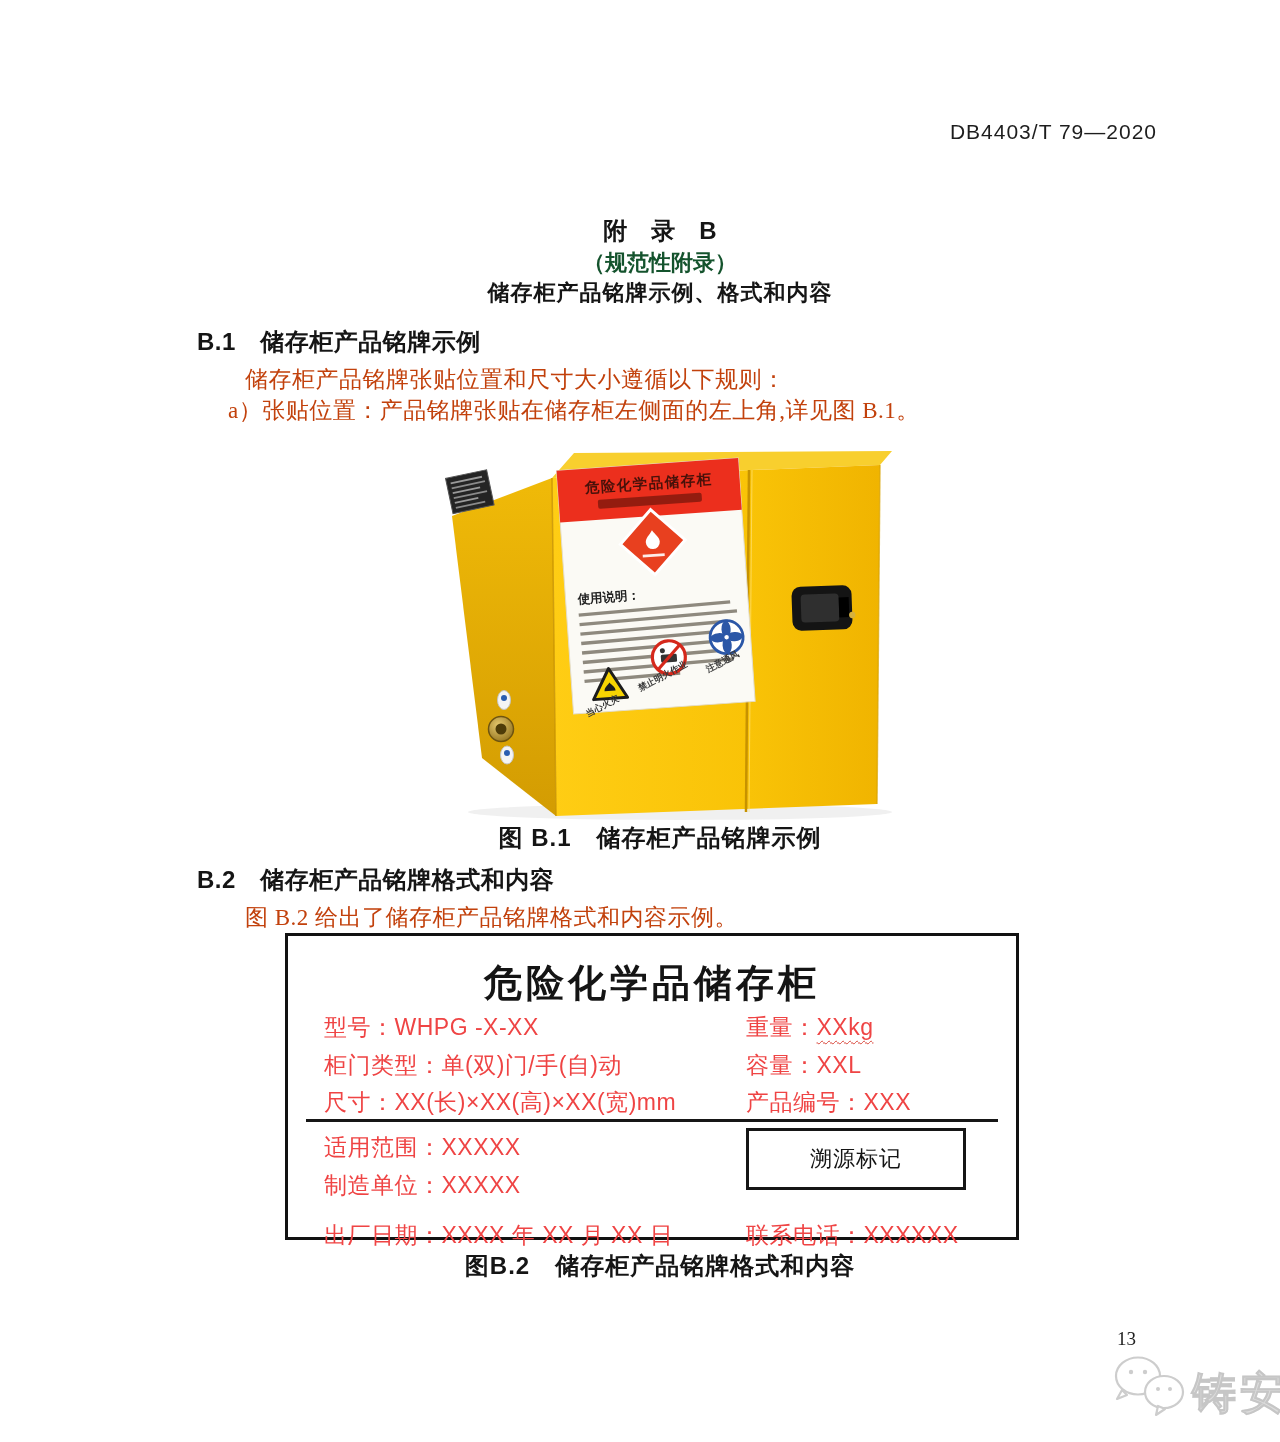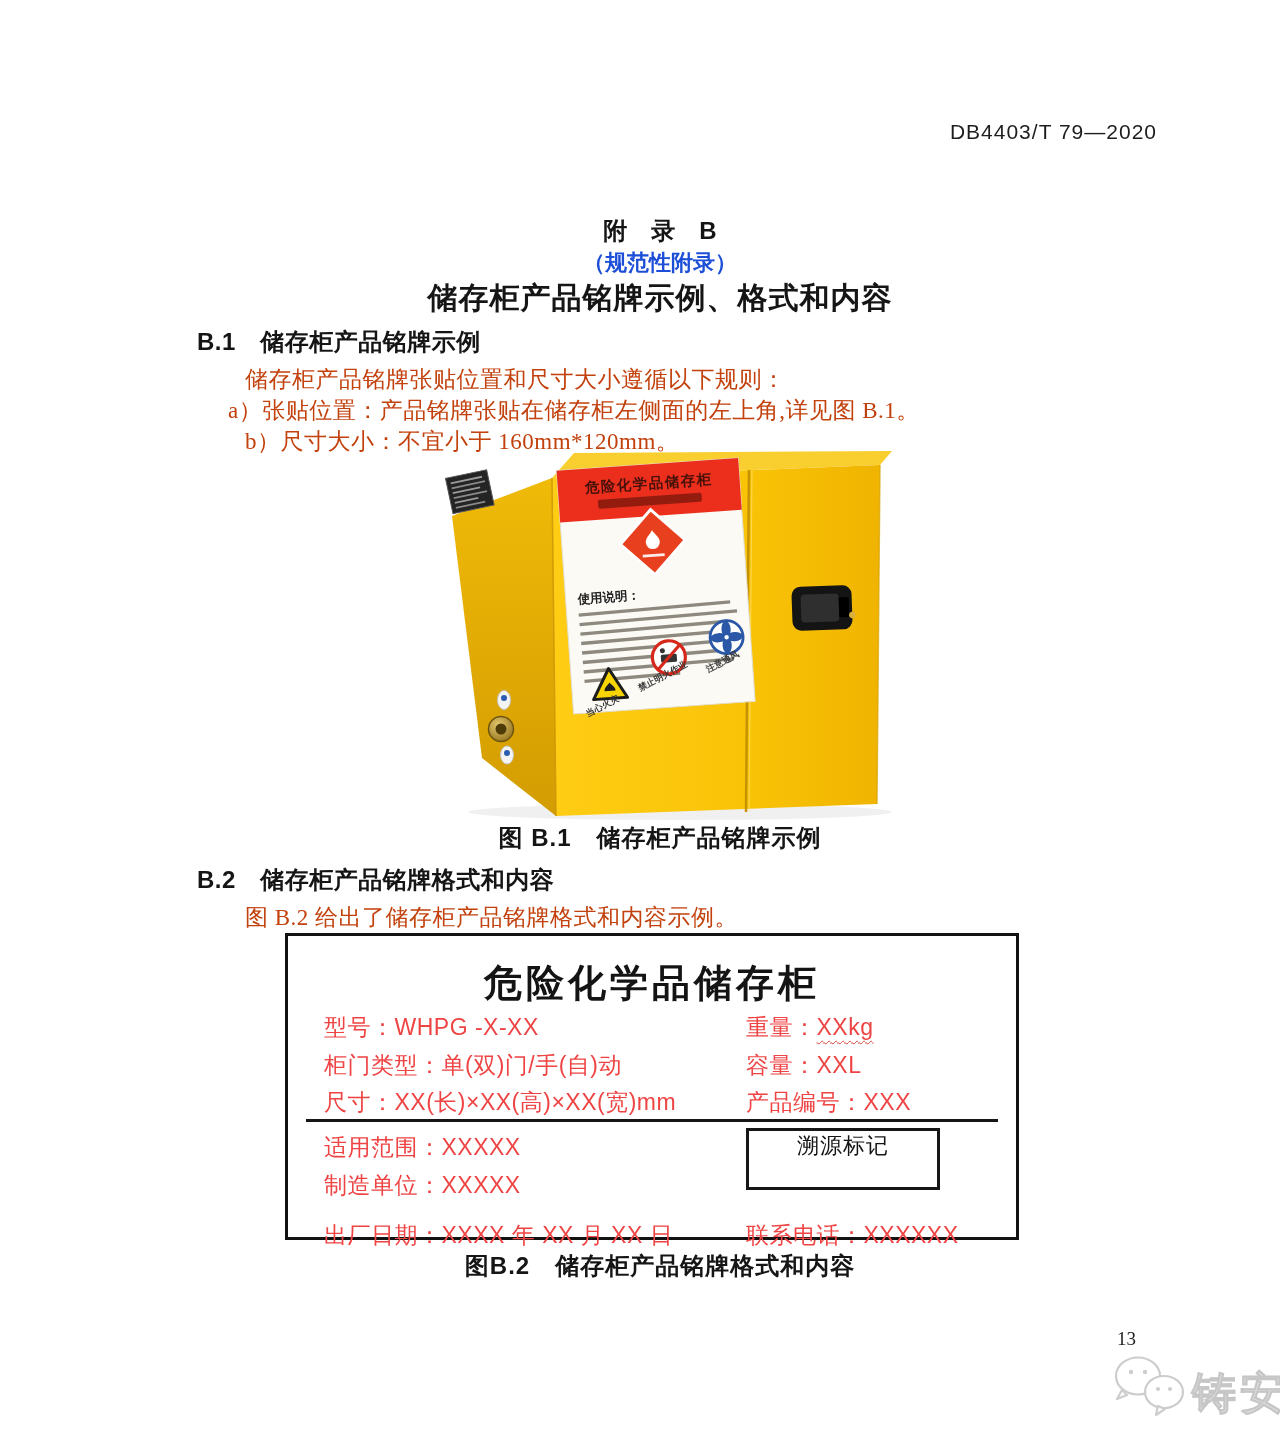--- a/index.html
+++ b/index.html
@@ -12,23 +12,23 @@
   .abs{position:absolute;}
   .doc-number{
     top:120px;right:123px;
     font-family:"Liberation Sans","DejaVu Sans",sans-serif;
     font-size:21px;font-weight:500;letter-spacing:1px;color:#1d1d1d;
   }
   .center-line{left:0;right:0;text-align:center;padding-left:40px;}
   .appendix-l1{top:215px;font-family:"Liberation Sans","DejaVu Sans",sans-serif;
     font-size:24px;font-weight:bold;color:#151515;}
   .appendix-l2{top:248px;font-family:"Liberation Sans","DejaVu Sans",sans-serif;
-    font-size:22px;font-weight:bold;color:#1d4ed8;}
+    font-size:22px;font-weight:bold;color:#14532d;}
   .appendix-l3{top:278px;font-family:"Liberation Sans","DejaVu Sans",sans-serif;
-    font-size:30px;font-weight:bold;letter-spacing:1px;color:#151515;}
+    font-size:22px;font-weight:bold;letter-spacing:1px;color:#151515;}
   .sec-heading{
     font-family:"Liberation Sans","DejaVu Sans",sans-serif;
     font-size:24px;font-weight:bold;color:#151515;letter-spacing:0.5px;
   }
   .body-text{font-size:23px;color:#c2410c;letter-spacing:0.5px;}
   .fig-caption{
     font-family:"Liberation Sans","DejaVu Sans",sans-serif;
     font-size:24px;font-weight:bold;color:#151515;letter-spacing:1px;
   }
   
@@ -48,23 +48,23 @@
     font-family:"Liberation Sans","DejaVu Sans",sans-serif;
     font-size:23px;color:#ef4444;letter-spacing:0.5px;
   }
   .np-left{left:36px;}
   .np-right{left:458px;}
   .np-r1{top:76px;} .np-r2{top:114px;} .np-r3{top:151px;}
   .np-r4{top:196px;} .np-r5{top:234px;} .np-r6{top:284px;}
   .np-divider{position:absolute;left:18px;top:183px;width:692px;height:3px;background:#161616;}
   .np-wavy{text-decoration:underline wavy #d8453a 1px;text-underline-offset:5px;}
   .trace-box{
-    position:absolute;left:458px;top:192px;width:194px;height:62px;
+    position:absolute;left:458px;top:192px;width:220px;height:62px;
     border:3px solid #161616;box-sizing:border-box;
-    display:flex;align-items:flex-start;justify-content:center;
+    display:flex;align-items:center;justify-content:center;
     font-family:"Liberation Sans","DejaVu Sans",sans-serif;
     font-size:22px;color:#141414;letter-spacing:1px;
   }
   .page-number{left:1117px;top:1322px;font-size:19px;color:#222;margin-top:6px;}
   .watermark{left:1108px;top:1348px;width:172px;height:80px;}
   svg text{user-select:none;}
 </style>
 </head>
 <body>
 
@@ -72,21 +72,20 @@
 
   <div class="abs doc-number">DB4403/T 79—2020</div>
 
   <div class="abs center-line appendix-l1">附　录　B</div>
   <div class="abs center-line appendix-l2">（规范性附录）</div>
   <div class="abs center-line appendix-l3">储存柜产品铭牌示例、格式和内容</div>
 
   <div class="abs sec-heading" style="left:197px;top:326px;">B.1　储存柜产品铭牌示例</div>
   <div class="abs body-text" style="left:245px;top:364px;">储存柜产品铭牌张贴位置和尺寸大小遵循以下规则：</div>
   <div class="abs body-text" style="left:228px;top:395px;">a）张贴位置：产品铭牌张贴在储存柜左侧面的左上角,详见图 B.1。</div>
-  <div class="abs body-text" style="left:245px;top:426px;">b）尺寸大小：不宜小于 160mm*120mm。</div>
 
   <div class="abs cabinet-figure">
     <svg viewBox="0 0 460 372" width="460" height="372">
       <defs>
         <linearGradient id="gFront" x1="0" y1="0" x2="1" y2="0">
           <stop offset="0" stop-color="#ffcd14"></stop>
             <stop offset="0.6" stop-color="#f9c307"></stop>
           <stop offset="1" stop-color="#f0b400"></stop>
         </linearGradient>
         <linearGradient id="gLeft" x1="0" y1="0" x2="0" y2="1">

